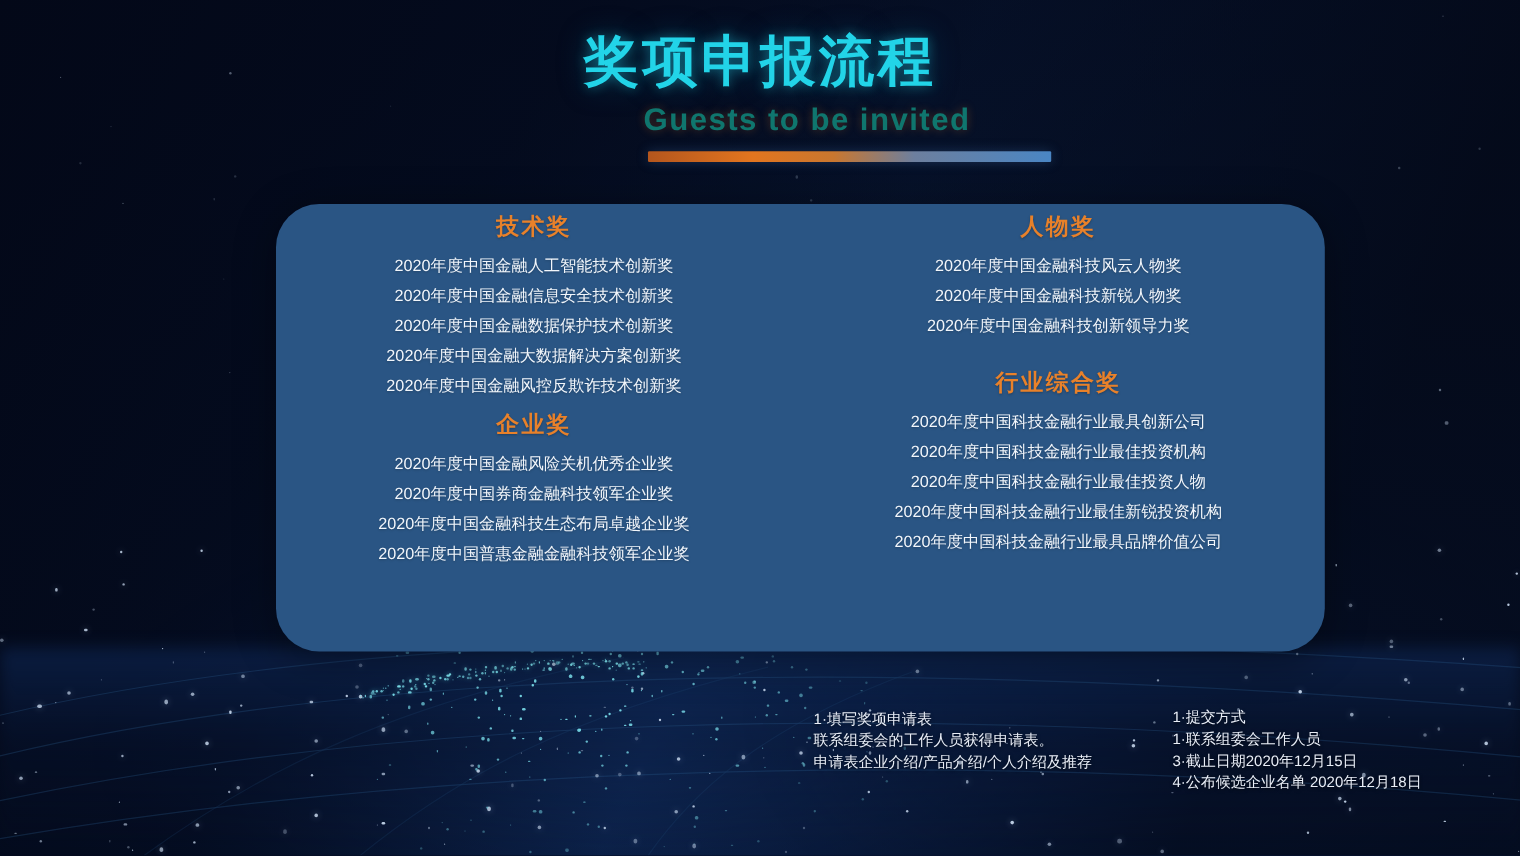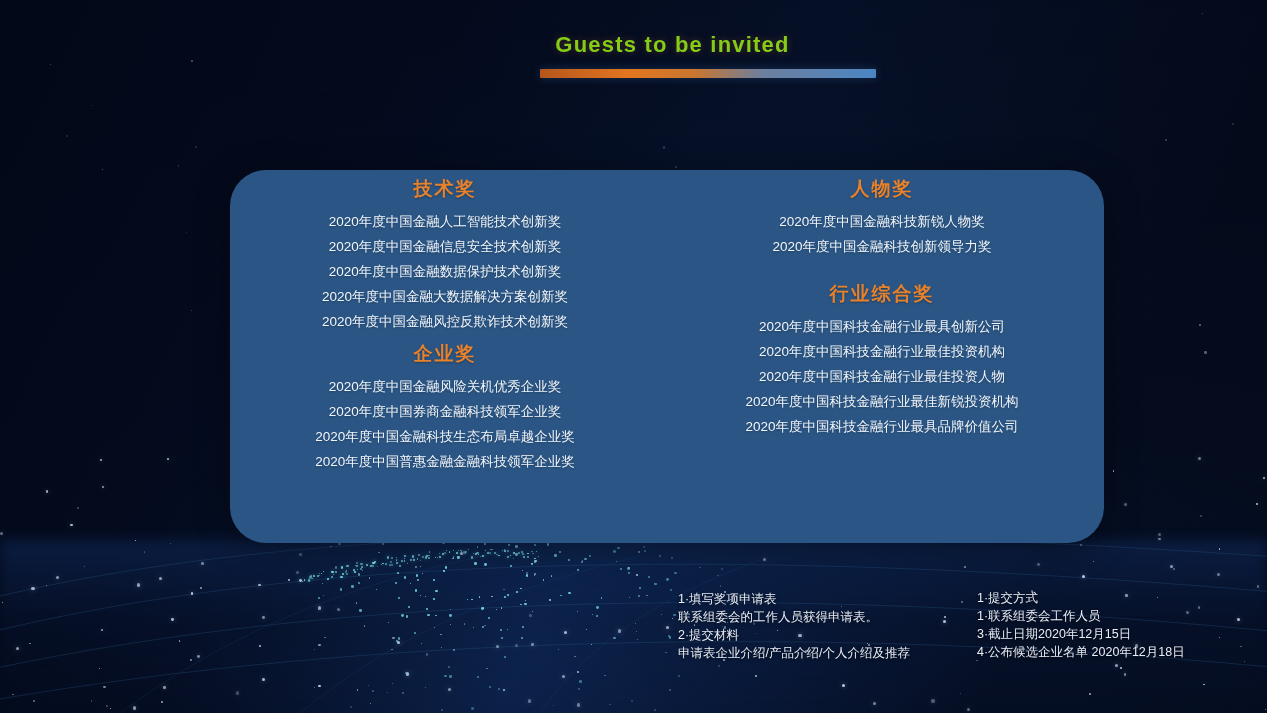--- a/index.html
+++ b/index.html
@@ -58,22 +58,22 @@
     text-align:center;
   }
   .title-cn{
     font-size:46px; font-weight:bold; letter-spacing:3px;
     color:#22d4e8;
     text-shadow:0 0 10px rgba(34,212,232,.45), 0 0 26px rgba(20,140,180,.35);
     line-height:1.12;
   }
   .title-en{
     margin-top:6px;
-    font-size:22px; font-weight:bold; letter-spacing:1.2px;
-    color:#84cc16;
+    font-size:26px; font-weight:bold; letter-spacing:1.2px;
+    color:#0f766e;
     text-shadow:0 0 8px rgba(240,124,30,.3);
     padding-left:78px;
   }
   .title-rule{
     margin:11px auto 0;
     width:336px; height:9px; border-radius:1px;
     background:linear-gradient(90deg,#b4561d 0%, #e2751f 26%, #c9772f 46%, #6d7f9e 66%, #4a86c4 100%);
     box-shadow:0 0 10px rgba(60,110,170,.35);
     transform:translateX(74px);
   }
@@ -690,20 +690,21 @@
       <div class="gdot" style="left: 197.4px; top: 32.7px; width: 1.3px; height: 1.3px; opacity: 0.97; box-shadow: rgba(120, 230, 245, 0.6) 0px 0px 4px;"></div>
       <div class="gdot" style="left: 201.2px; top: 30.5px; width: 1.9px; height: 1.9px; opacity: 0.54; box-shadow: rgba(120, 230, 245, 0.6) 0px 0px 4px;"></div>
       <div class="gdot" style="left: 202.4px; top: 32.6px; width: 1.5px; height: 1.5px; opacity: 0.53; box-shadow: rgba(120, 230, 245, 0.6) 0px 0px 4px;"></div>
       <div class="gdot" style="left: 206.1px; top: 30.7px; width: 1.1px; height: 1.1px; opacity: 0.89; box-shadow: rgba(120, 230, 245, 0.6) 0px 0px 4px;"></div>
       <div class="gdot" style="left: 203.9px; top: 37.6px; width: 1.9px; height: 1.9px; opacity: 0.93; box-shadow: rgba(120, 230, 245, 0.6) 0px 0px 4px;"></div>
       <div class="gdot" style="left: 207.5px; top: 35.8px; width: 1.7px; height: 1.7px; opacity: 0.75; box-shadow: rgba(120, 230, 245, 0.6) 0px 0px 4px;"></div>
     </div>
 </div>
 
 <div class="header">
+  <div class="title-cn">奖项申报流程</div>
   <div class="title-en">Guests to be invited</div>
   <div class="title-rule"></div>
 </div>
 
 <div class="card">
 
   <div class="col col-left">
     <div class="sec-head">技术奖</div>
     <div class="gap-sm"></div>
     <ul class="sec-list">
@@ -721,41 +722,41 @@
       <li>2020年度中国券商金融科技领军企业奖</li>
       <li>2020年度中国金融科技生态布局卓越企业奖</li>
       <li>2020年度中国普惠金融金融科技领军企业奖</li>
     </ul>
   </div>
 
   <div class="col col-right">
     <div class="sec-head">人物奖</div>
     <div class="gap-sm"></div>
     <ul class="sec-list">
+      <li>2020年度中国金融科技风云人物奖</li>
       <li>2020年度中国金融科技新锐人物奖</li>
       <li>2020年度中国金融科技创新领导力奖</li>
     </ul>
     <div class="gap-lg"></div>
     <div class="sec-head">行业综合奖</div>
     <div class="gap-sm"></div>
     <ul class="sec-list">
       <li>2020年度中国科技金融行业最具创新公司</li>
       <li>2020年度中国科技金融行业最佳投资机构</li>
       <li>2020年度中国科技金融行业最佳投资人物</li>
       <li>2020年度中国科技金融行业最佳新锐投资机构</li>
       <li>2020年度中国科技金融行业最具品牌价值公司</li>
     </ul>
   </div>
 
 </div>
 
 <div class="note note-left">
   <p>1·填写奖项申请表</p>
   <p>联系组委会的工作人员获得申请表。</p>
-  <p>2·提交材料</p>
   <p>申请表企业介绍/产品介绍/个人介绍及推荐</p>
 </div>
 
 <div class="note note-right">
   <p>1·提交方式</p>
   <p>1·联系组委会工作人员</p>
   <p>3·截止日期2020年12月15日</p>
   <p>4·公布候选企业名单  2020年12月18日</p>
 </div>
 

